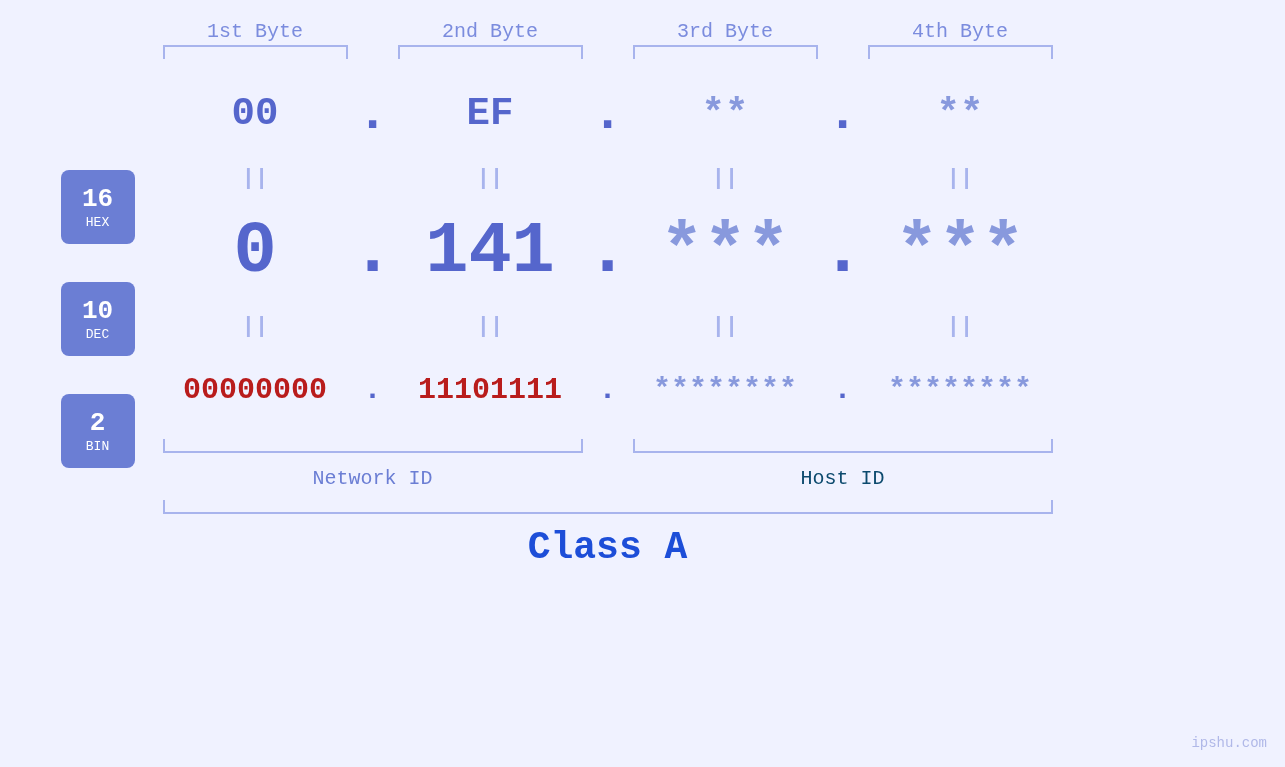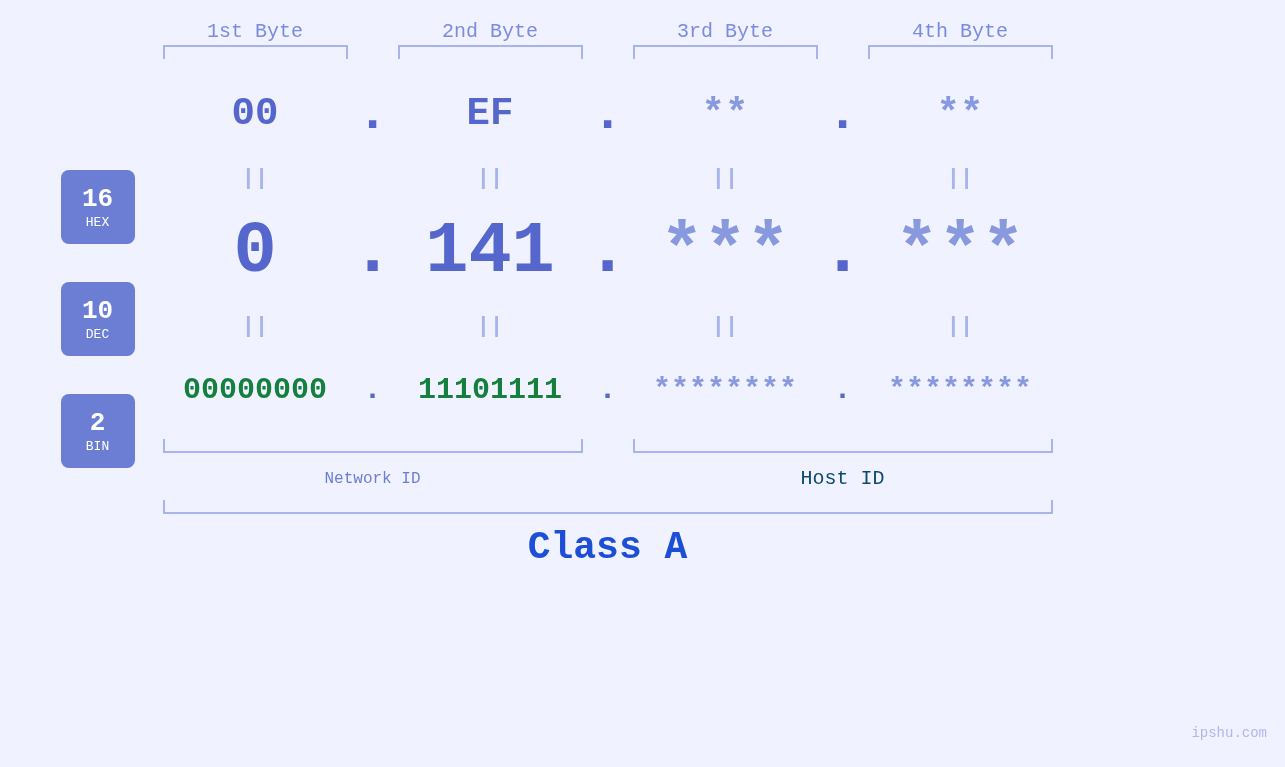--- a/index.html
+++ b/index.html
@@ -43,21 +43,21 @@
     }
 
     .badge-label {
       font-size: 13px;
       font-weight: normal;
     }
 
     
     .watermark {
       position: absolute;
-      bottom: 26px;
+      bottom: 16px;
       right: 18px;
       color: #b0b8e8;
       font-size: 14px;
       font-family: 'Courier New', Courier, monospace;
     }
 
     .badges-wrapper {
       display: flex;
       flex-direction: column;
       align-items: center;
@@ -106,21 +106,21 @@
 
     .dec-value {
       font-size: 72px;
       font-weight: bold;
       color: #5566cc;
     }
 
     .bin-value {
       font-size: 30px;
       font-weight: bold;
-      color: #15803d;
+      color: #b91c1c;
     }
 
     .dot-hex {
       font-size: 52px;
       font-weight: bold;
       color: #5566cc;
     }
 
     .dot-dec {
       font-size: 72px;
@@ -320,21 +320,21 @@
 
       <div style="display:flex; align-items:flex-start; height:20px; margin-top:4px;">
 
         <div style="width:420px; height:14px; border-bottom:2px solid #a8b4ed; border-left:2px solid #a8b4ed; border-right:2px solid #a8b4ed;"></div>
         <div style="width:50px;"></div>
 
         <div style="width:420px; height:14px; border-bottom:2px solid #a8b4ed; border-left:2px solid #a8b4ed; border-right:2px solid #a8b4ed;"></div>
       </div>
 
       <div style="display:flex; align-items:center; margin-top:8px;">
-        <div style="width:420px; text-align:center; color:#6b7ed4; font-size:16px;">Network ID</div>
+        <div style="width:420px; text-align:center; color:#6b7ed4; font-size:20px;">Network ID</div>
         <div style="width:50px;"></div>
         <div style="width:420px; text-align:center; color:#0c4a6e; font-size:20px;">Host ID</div>
       </div>
 
       <div style="width:890px; height:14px; border-bottom:2px solid #a8b4ed; border-left:2px solid #a8b4ed; border-right:2px solid #a8b4ed; margin-top:10px;"></div>
 
       <div style="text-align:center; width:890px; margin-top:12px;">
         <span style="font-size:38px; font-weight:bold; color:#1d4ed8; font-family:'Courier New',Courier,monospace;">Class A</span>
       </div>
 

